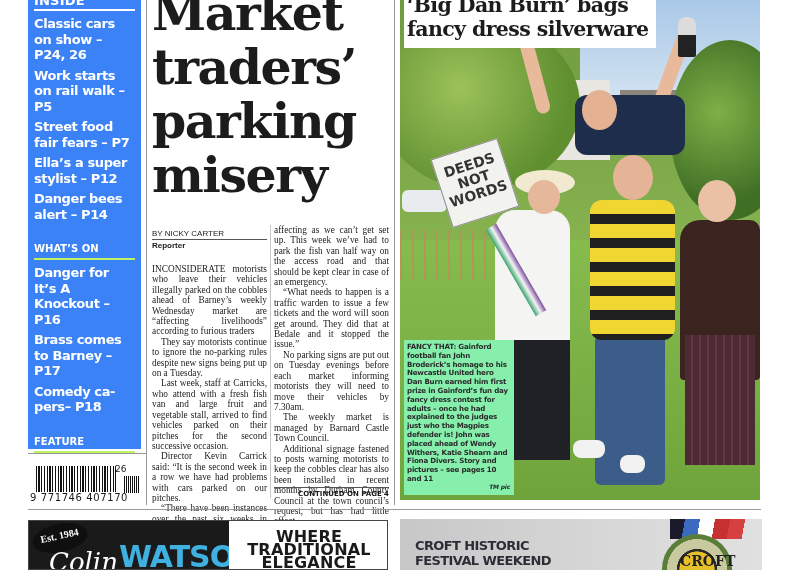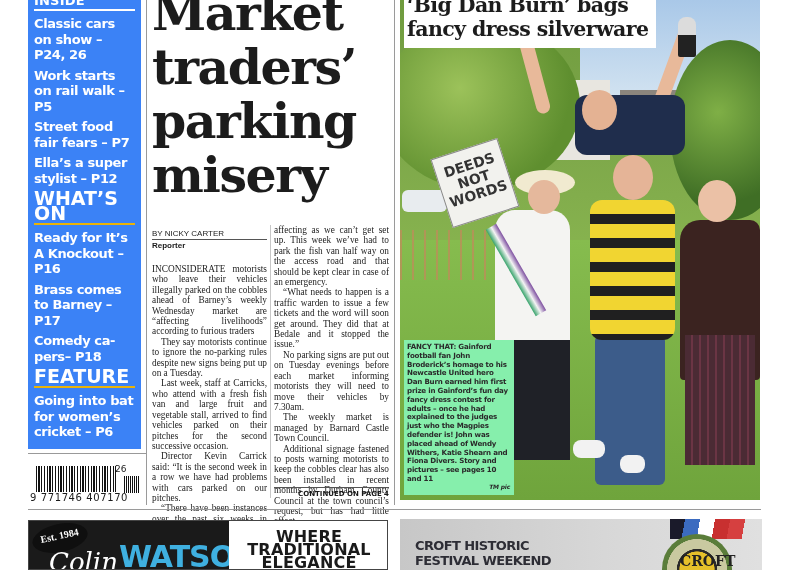--- a/index.html
+++ b/index.html
@@ -6,21 +6,21 @@
   html, body { width: 789px; height: 570px; overflow: hidden; background: #ffffff; }
   body { position: relative; font-family: "Liberation Sans", sans-serif; color: #1a1a1a; }
 
   
   .sidebar {
     position: absolute; left: 28px; top: 0; width: 113px; height: 449px;
     background: #3b82f6; color: #fff; padding: 0 6px;
     font-family: "DejaVu Sans", sans-serif; font-weight: bold;
   }
   .sb-head { font-size: 13px; line-height: 13px; margin-top: -6px; padding-bottom: 2px; border-bottom: 2px solid #fff; letter-spacing: 0.2px; }
-  .sb-section { font-size: 19px; line-height: 15px; padding: 3px 0 2px; border-bottom: 2px solid #eab308; margin-top: 2px; }
+  .sb-section { font-size: 10px; line-height: 15px; padding: 3px 0 2px; border-bottom: 2px solid #bef264; margin-top: 16px; }
   .sb-item { font-size: 13px; line-height: 15.5px; letter-spacing: -0.4px; margin-top: 5px; }
   .sidebar-divider-right { position: absolute; left: 146px; top: 0; width: 1px; height: 505px; background: #9a9a9a; }
 
   
   .barcode-box { position: absolute; left: 28px; top: 453px; width: 118px; height: 52px; border-top: 1px solid #999; }
   .barcode { position: absolute; left: 8px; top: 12px; width: 80px; height: 26px;
     background: repeating-linear-gradient(90deg, #111 0 1px, #fff 1px 2px, #111 2px 4px, #fff 4px 5px, #111 5px 6px, #fff 6px 8px, #111 8px 9px, #fff 9px 11px); }
   .barcode-num { position: absolute; left: 2px; top: 38px; font-size: 10px; font-family: "DejaVu Sans", sans-serif; letter-spacing: 0.6px; }
   .issue-num { position: absolute; left: 87px; top: 10px; font-size: 9px; font-family: "DejaVu Sans", sans-serif; }
   .issue-bars { position: absolute; left: 96px; top: 22px; width: 15px; height: 17px;
@@ -104,22 +104,23 @@
 </style>
 </head>
 <body>
 
 <div class="sidebar">
   <div class="sb-head">INSIDE</div>
   <div class="sb-item">Classic cars on show – P24, 26</div>
   <div class="sb-item">Work starts on rail walk – P5</div>
   <div class="sb-item">Street food fair fears – P7</div>
   <div class="sb-item">Ella’s a super stylist – P12</div>
+  <div class="sb-item">Danger bees alert – P14</div>
   <div class="sb-section">WHAT’S ON</div>
-  <div class="sb-item">Ready for It’s A Knockout – P16</div>
+  <div class="sb-item">Danger for It’s A Knockout – P16</div>
   <div class="sb-item">Brass comes to Barney – P17</div>
   <div class="sb-item">Comedy ca-pers– P18</div>
   <div class="sb-section">FEATURE</div>
   <div class="sb-item">Going into bat for women’s cricket – P6</div>
 </div>
 <div class="sidebar-divider-right"></div>
 
 <div class="barcode-box">
   <div class="barcode"></div>
   <div class="barcode-num">9 771746 407170</div>

